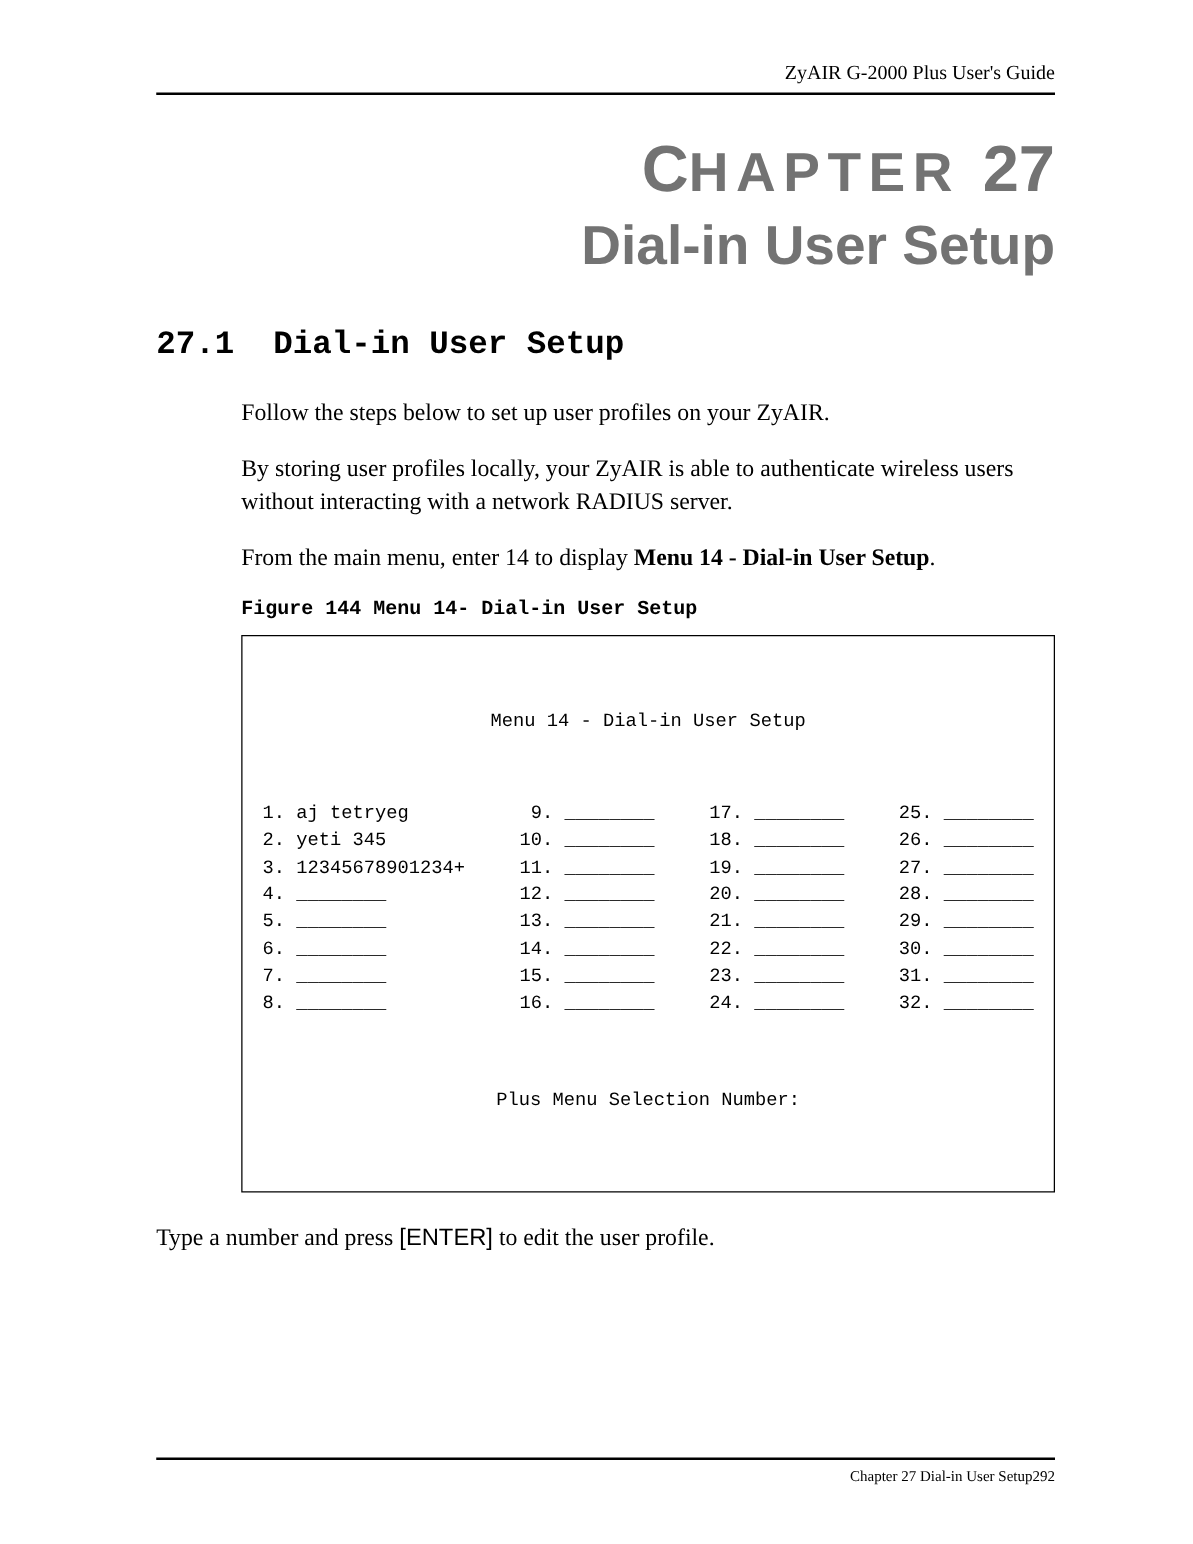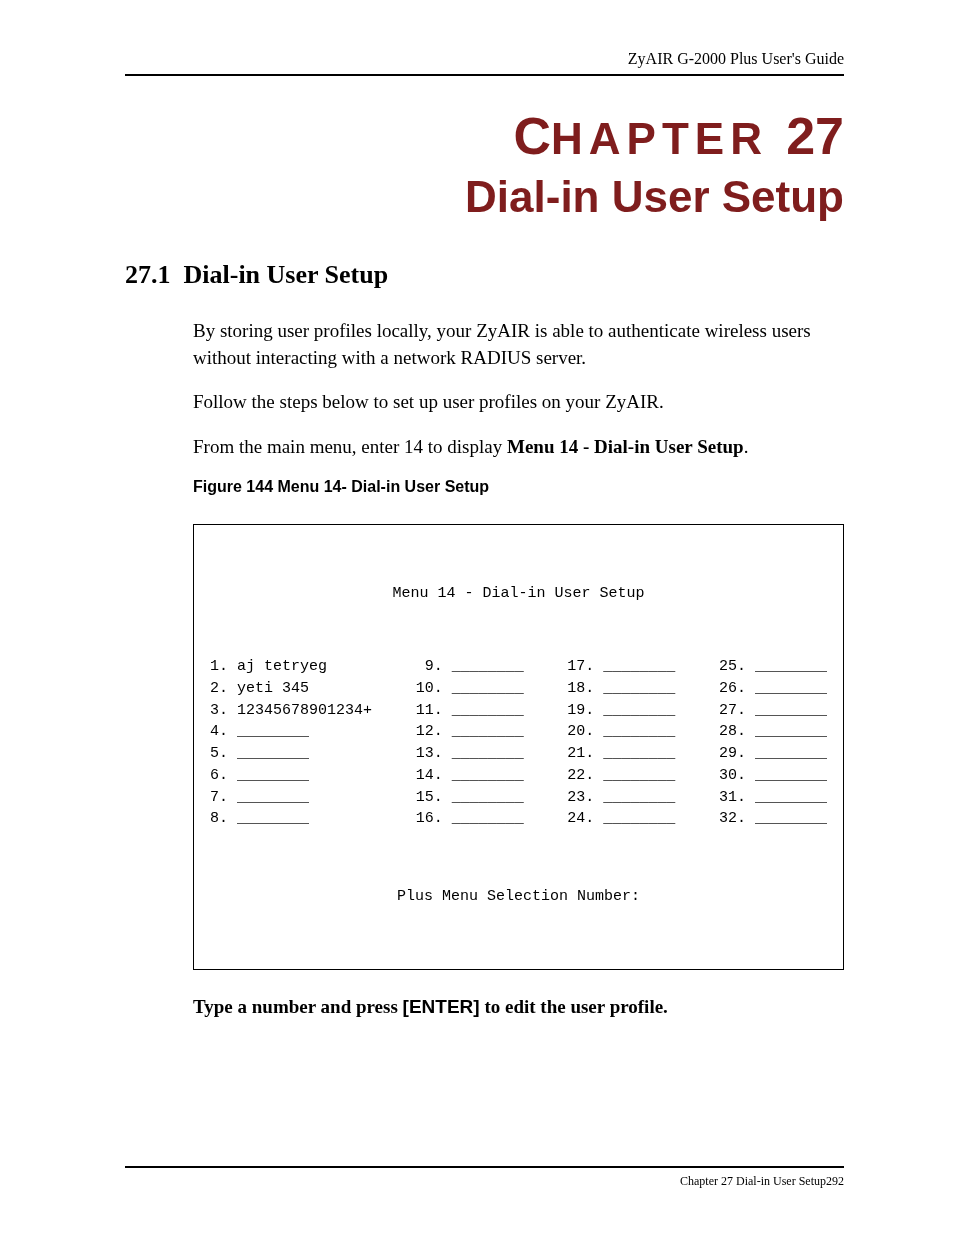--- a/index.html
+++ b/index.html
@@ -24,21 +24,21 @@
       font-size: 16px;
       margin-bottom: 6px;
     }
     .header-rule {
       border: none;
       border-top: 2px solid #000;
       margin: 0 0 30px 0;
     }
     .chapter-heading {
       text-align: right;
-      color: #7f1d1d;
+      color: #737373;
       font-family: Arial, Helvetica, sans-serif;
       font-weight: bold;
       margin: 0;
     }
     .chapter-line1 {
       font-size: 44px;
       letter-spacing: 6px;
       margin-bottom: 4px;
     }
     .chapter-line1 .big-c {
@@ -54,41 +54,41 @@
       margin-top: 6px;
       margin-bottom: 38px;
     }
     .intro {
       font-size: 19px;
       margin-left: 68px;
       margin-bottom: 42px;
       line-height: 1.35;
     }
     .section-heading {
-      font-family: Liberation Serif, serif;
+      font-family: Liberation Mono, monospace;
       font-weight: bold;
       font-size: 26px;
       margin: 0 0 28px 0;
     }
     .body-text {
       font-size: 19px;
       margin-left: 68px;
       margin-bottom: 18px;
       line-height: 1.4;
     }
     .body-text .bold {
       font-weight: bold;
     }
     .figure-caption {
-      font-family: Liberation Sans, sans-serif;
+      font-family: Liberation Mono, monospace;
       font-weight: bold;
       font-size: 16px;
       margin-left: 68px;
       margin-top: 10px;
-      margin-bottom: 28px;
+      margin-bottom: 12px;
     }
     .menu-box {
       margin-left: 68px;
       border: 1.5px solid #000;
       padding: 14px 16px 18px 16px;
       font-family: "Courier New", Courier, monospace;
       font-size: 15px;
       line-height: 1.45;
       white-space: pre;
     }
@@ -104,23 +104,21 @@
     .menu-col {
       white-space: pre;
     }
     .menu-footer {
       text-align: center;
       display: block;
       margin-top: 12px;
     }
     .after-figure {
       font-size: 19px;
-      margin-left: 68px;
       margin-top: 26px;
-      font-weight: bold;
     }
     .footer {
       position: absolute;
       left: 125px;
       right: 110px;
       bottom: 46px;
     }
     .footer-rule {
       border: none;
       border-top: 2px solid #000;
@@ -147,22 +145,22 @@
       <span class="big-c">C</span><span>HAPTER</span>&nbsp;<span class="chapnum">27</span>
     </div>
     <div class="chapter-line2">Dial-in User Setup</div>
   </div>
 
 
   <h2 class="section-heading">
     <span>27.1</span>&nbsp;&nbsp;<span>Dial-in User Setup</span>
   </h2>
 
+  <div class="body-text">Follow the steps below to set up user profiles on your ZyAIR.</div>
   <div class="body-text">By storing user profiles locally, your ZyAIR is able to authenticate wireless users without interacting with a network RADIUS server.</div>
-  <div class="body-text">Follow the steps below to set up user profiles on your ZyAIR.</div>
   <div class="body-text">
     <span>From the main menu, enter 14 to display </span><span class="bold">Menu 14 - Dial-in User Setup</span><span>.</span>
   </div>
 
   <div class="figure-caption">Figure 144   Menu 14- Dial-in User Setup</div>
 
   <div class="menu-box">
     <span class="menu-title">Menu 14 - Dial-in User Setup</span>
     <div class="menu-columns">
       <div class="menu-col">1. aj tetryeg

